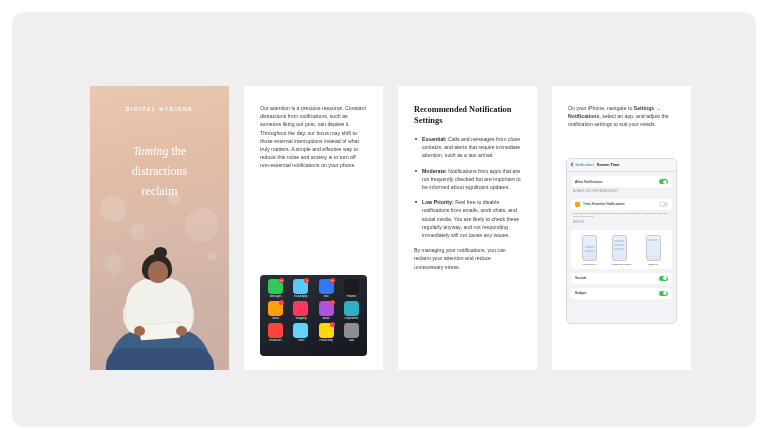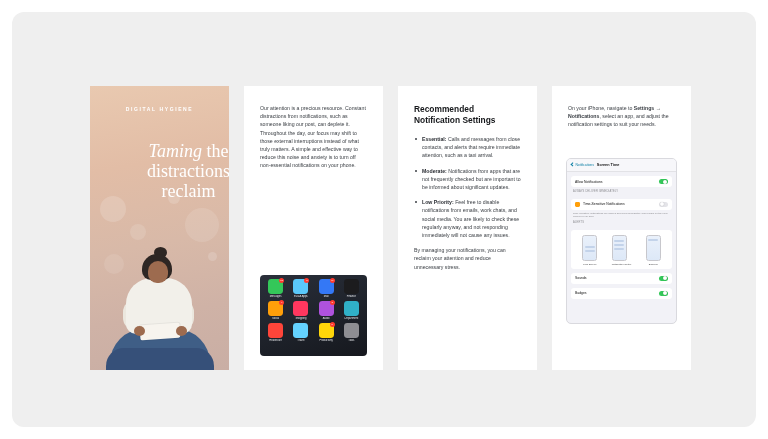--- a/index.html
+++ b/index.html
@@ -68,23 +68,22 @@
     font-weight: 700;
   }
   .cover-title {
     position: absolute;
     top: 55px;
     left: 0;
     width: 100%;
     text-align: center;
     color: #ffffff;
     font-family: "Liberation Serif", serif;
-    font-size: 18px;
+    font-size: 12px;
     line-height: 20px;
-    margin-left: 29px;
   }
   .cover-title .ital {
     font-style: italic;
   }
   .bubble {
     position: absolute;
     border-radius: 50%;
     background: rgba(255,255,255,0.16);
   }
   .b1 { width: 26px; height: 26px; left: 10px; top: 110px; }
@@ -181,21 +180,21 @@
   }
   .card-h1 {
     font-family: "Liberation Serif", serif;
     font-size: 11.5px;
     line-height: 14px;
     color: #15171a;
     margin: 0 0 11px 0;
     font-weight: 400;
   }
   .card-h2 {
-    font-family: Liberation Sans, sans-serif;
+    font-family: Liberation Serif, serif;
     font-size: 8.4px;
     line-height: 11px;
     color: #15171a;
     margin: 0 0 9px 0;
     font-weight: 700;
   }
   .body-p {
     font-size: 5.2px;
     line-height: 8.2px;
     color: #3c4046;

